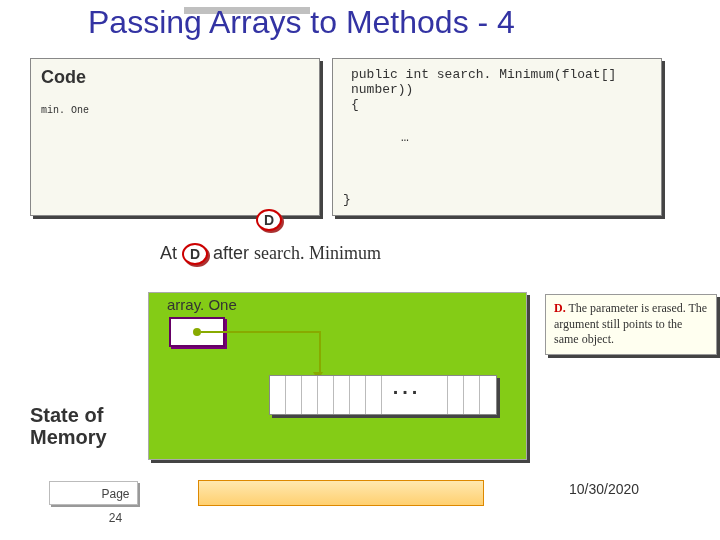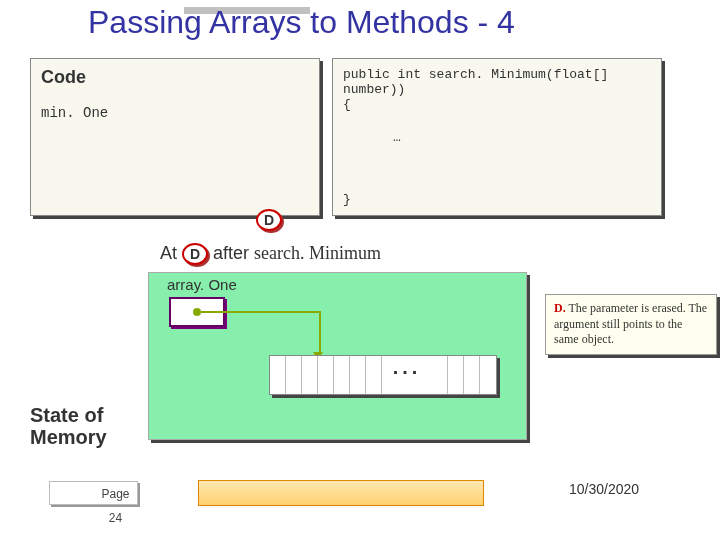--- a/index.html
+++ b/index.html
@@ -34,35 +34,35 @@
     background: #f8f8ef;
     border: 1px solid #888;
     box-shadow: 3px 3px 0 #444;
   }
   .code-panel {
     top: 58px; left: 30px; width: 290px; height: 158px;
     padding: 8px 10px;
   }
   .method-panel {
     top: 58px; left: 332px; width: 330px; height: 158px;
-    padding: 8px 10px;
+    padding: 8px 18px;
     font-family: "Courier New", monospace;
     font-size: 13px;
     color: #333;
   }
   .code-heading {
     font-size: 18px;
     font-weight: bold;
     color: #333;
     font-family: Verdana, sans-serif;
     margin-bottom: 16px;
   }
   .code-text {
     font-family: "Courier New", monospace;
-    font-size: 14px;
+    font-size: 10px;
     color: #333;
     line-height: 1.3;
   }
   .oval-badge {
     display: inline-block;
     border: 2px solid #c00;
     background: #fff;
     border-radius: 50%;
     width: 26px;
     height: 22px;
@@ -83,25 +83,25 @@
     position: absolute;
     top: 243px;
     left: 160px;
     font-size: 18px;
     color: #333;
     font-family: Verdana, sans-serif;
   }
   .caption-line .funcname { font-family: Liberation Serif, serif; }
   .memory-panel {
     position: absolute;
-    top: 272px;
+    top: 292px;
     left: 148px;
     width: 379px;
     height: 168px;
-    background: #86efac;
+    background: #84cc16;
     border: 1px solid #aaa;
     box-shadow: 3px 3px 0 #444;
   }
   .arrayone-label {
     position: absolute;
     top: 3px;
     left: 18px;
     font-size: 15px;
     font-family: Verdana, sans-serif;
     color: #333;

